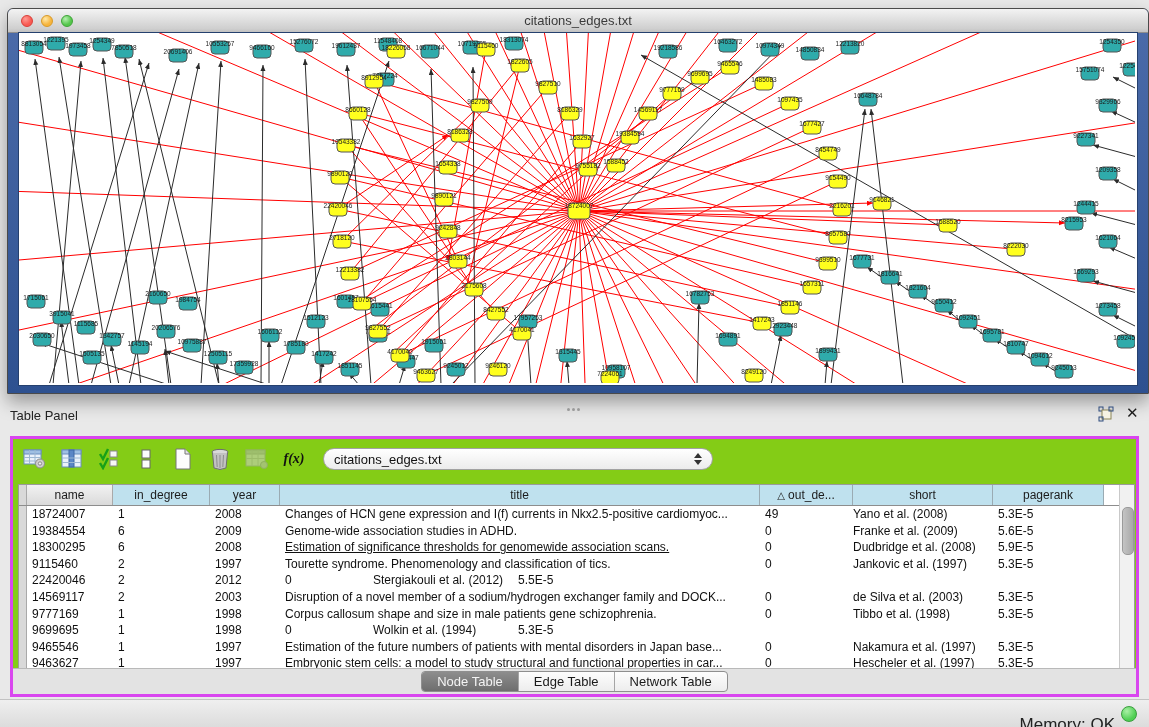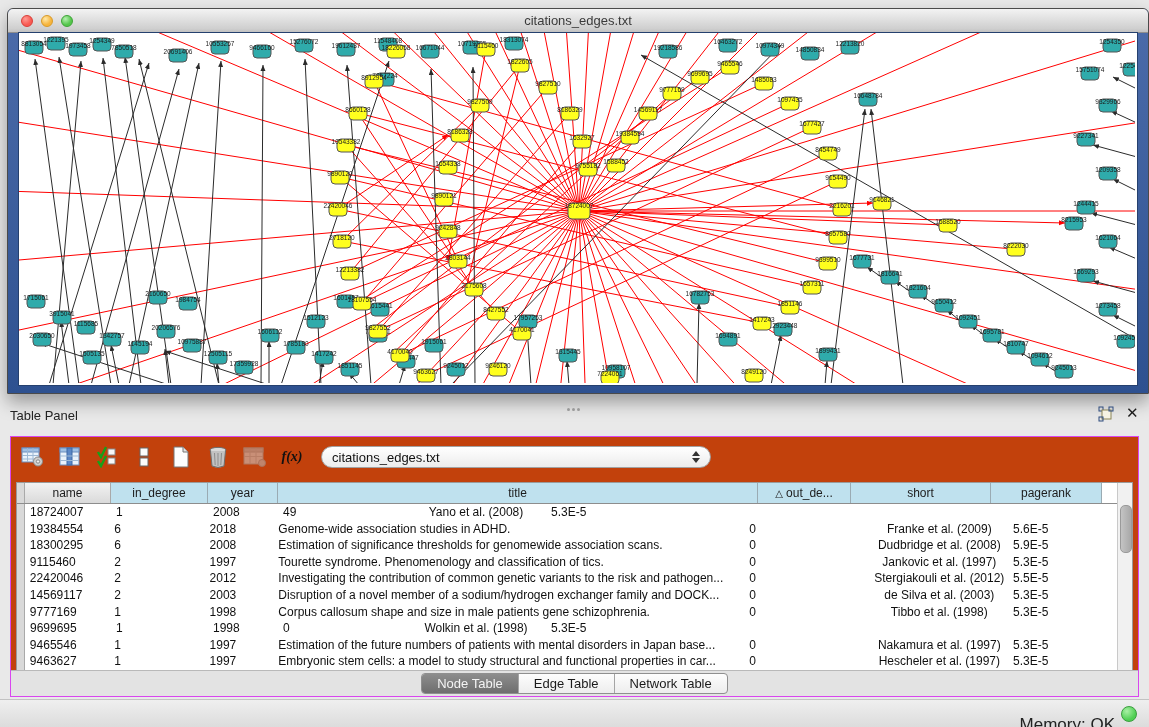--- a/index.html
+++ b/index.html
@@ -25,21 +25,21 @@
   
   .grip{position:absolute;left:566px;top:398px;width:16px;height:6px;cursor:row-resize;}
   .grip i{display:inline-block;width:3px;height:3px;border-radius:50%;background:#9a9a9a;margin:1px;}
   
   .tp-header{position:absolute;left:0;top:394px;width:915px;height:40px;}
   .tp-title{position:absolute;left:10px;top:14px;font-size:13px;color:#222;}
   .tp-float{position:absolute;left:1098px;top:12px;width:18px;height:16px;cursor:pointer;}
   .tp-close{position:absolute;left:1126px;top:10px;font-size:15px;font-weight:bold;
     color:#1b1b1b;cursor:pointer;font-family:"DejaVu Sans",sans-serif;}
   .tp-panel{position:absolute;left:10px;top:436px;width:1129px;height:261px;
-    background:#c2410c;border:1px solid #d946ef;box-sizing:border-box;}
+    background:#84cc16;border:3px solid #d946ef;box-sizing:border-box;}
   .tp-toolbar{position:absolute;left:0;top:0;right:0;height:40px;display:flex;align-items:center;}
   .tb-icon{width:30px;height:28px;display:flex;align-items:center;justify-content:center;
     margin-left:7px;cursor:pointer;}
   .tb-icon.disabled{opacity:.55;cursor:default;}
   .tb-fx{font-size:14px;font-style:italic;font-weight:bold;color:#111;
     font-family:"Liberation Serif","DejaVu Serif",serif;}
   .tb-select{margin-left:14px;width:390px;height:22px;border:1px solid #a2a2a2;border-radius:12px;
     background:linear-gradient(#ffffff,#ececec);display:flex;align-items:center;
     padding:0 10px;box-sizing:border-box;font-size:13px;color:#111;cursor:pointer;}
   .tb-select .lbl{flex:1;}
@@ -54,21 +54,21 @@
   .thead{display:flex;height:20px;border-bottom:1px solid #8d8d8d;}
   .th{font-size:12px;color:#1c1c1c;text-align:center;line-height:20px;
     border-right:1px solid #9aabb3;background:#bfe1ee;box-sizing:border-box;
     overflow:hidden;white-space:nowrap;cursor:pointer;}
   .th.gray{background:linear-gradient(#f2f2f2,#dadada);border-right:1px solid #a9a9a9;}
   .th .sort{font-size:10px;color:#222;font-family:"DejaVu Sans",sans-serif;}
   .gutter{width:8px;background:#d9d9d9;border-right:1px solid #a9a9a9;box-sizing:border-box;}
   .trow{display:flex;height:16.6px;cursor:default;}
   .td{font-size:12px;color:#101010;line-height:16.6px;white-space:nowrap;overflow:hidden;
     box-sizing:border-box;padding-left:5px;}
-  .td.center{text-align:center;padding-left:0;margin-left:35px;}
+  .td.center{padding-left:0;}
   .vscroll{position:absolute;right:0;top:0;width:15px;bottom:0;background:#f1f1f1;
     border-left:1px solid #c9c9c9;box-sizing:border-box;}
   .vthumb{position:absolute;left:2px;top:22px;width:10px;height:46px;border-radius:5px;
     background:linear-gradient(90deg,#c4c4c4,#a8a8a8);border:1px solid #9a9a9a;cursor:pointer;}
   
   .tabbar{position:absolute;left:0;right:0;bottom:0;height:25px;background:#e3e3e3;
     border-top:1px solid #b9b9b9;display:flex;align-items:center;justify-content:center;}
   .seg{display:flex;border:1px solid #8f8f8f;border-radius:4px;overflow:hidden;
     background:linear-gradient(#fdfdfd,#ededed);}
   .seg .tab{font-size:13px;color:#1a1a1a;padding:2px 15px;cursor:pointer;border-right:1px solid #a5a5a5;}
@@ -583,60 +583,60 @@
           <div class="th" style="width: 93px;"><span class="sort">△ </span>out_de...</div>
           <div class="th" style="width: 140px;">short</div>
           <div class="th" style="width: 111px;">pagerank</div>
         </div>
       <div id="tbody">
           <div class="trow">
             <div class="gutter"></div>
             <div class="td" style="width: 86px;">18724007</div>
             <div class="td" style="width: 97px;">1</div>
             <div class="td" style="width: 70px;">2008</div>
+            <div class="td" style="width: 480px;">Changes of HCN gene expression and I(f) currents in Nkx2.5-positive cardiomyoc...</div>
             <div class="td" style="width: 93px;">49</div>
             <div class="td center" style="width: 140px;">Yano et al. (2008)</div>
             <div class="td" style="width: 111px;">5.3E-5</div>
           </div>
           <div class="trow">
             <div class="gutter"></div>
             <div class="td" style="width: 86px;">19384554</div>
             <div class="td" style="width: 97px;">6</div>
-            <div class="td" style="width: 70px;">2018</div>
+            <div class="td" style="width: 70px;">2009</div>
             <div class="td" style="width: 480px;">Genome-wide association studies in ADHD.</div>
             <div class="td" style="width: 93px;">0</div>
             <div class="td center" style="width: 140px;">Franke et al. (2009)</div>
             <div class="td" style="width: 111px;">5.6E-5</div>
           </div>
           <div class="trow">
             <div class="gutter"></div>
             <div class="td" style="width: 86px;">18300295</div>
             <div class="td" style="width: 97px;">6</div>
             <div class="td" style="width: 70px;">2008</div>
-            <div class="td" style="width: 480px;">Estimation of significance thresholds for genomewide association scans.</div>
+            <div class="td" style="width: 480px; text-decoration: underline;">Estimation of significance thresholds for genomewide association scans.</div>
             <div class="td" style="width: 93px;">0</div>
             <div class="td center" style="width: 140px;">Dudbridge et al. (2008)</div>
             <div class="td" style="width: 111px;">5.9E-5</div>
           </div>
           <div class="trow">
             <div class="gutter"></div>
             <div class="td" style="width: 86px;">9115460</div>
             <div class="td" style="width: 97px;">2</div>
             <div class="td" style="width: 70px;">1997</div>
             <div class="td" style="width: 480px;">Tourette syndrome. Phenomenology and classification of tics.</div>
             <div class="td" style="width: 93px;">0</div>
             <div class="td center" style="width: 140px;">Jankovic et al. (1997)</div>
             <div class="td" style="width: 111px;">5.3E-5</div>
           </div>
           <div class="trow">
             <div class="gutter"></div>
             <div class="td" style="width: 86px;">22420046</div>
             <div class="td" style="width: 97px;">2</div>
             <div class="td" style="width: 70px;">2012</div>
-            <div class="td" style="width: 480px;">Investigating the contribution of common genetic variants to the risk and pathogen...</div>
             <div class="td" style="width: 93px;">0</div>
             <div class="td center" style="width: 140px;">Stergiakouli et al. (2012)</div>
             <div class="td" style="width: 111px;">5.5E-5</div>
           </div>
           <div class="trow">
             <div class="gutter"></div>
             <div class="td" style="width: 86px;">14569117</div>
             <div class="td" style="width: 97px;">2</div>
             <div class="td" style="width: 70px;">2003</div>
             <div class="td" style="width: 480px;">Disruption of a novel member of a sodium/hydrogen exchanger family and DOCK...</div>
@@ -653,21 +653,21 @@
             <div class="td" style="width: 93px;">0</div>
             <div class="td center" style="width: 140px;">Tibbo et al. (1998)</div>
             <div class="td" style="width: 111px;">5.3E-5</div>
           </div>
           <div class="trow">
             <div class="gutter"></div>
             <div class="td" style="width: 86px;">9699695</div>
             <div class="td" style="width: 97px;">1</div>
             <div class="td" style="width: 70px;">1998</div>
             <div class="td" style="width: 93px;">0</div>
-            <div class="td center" style="width: 140px;">Wolkin et al. (1998)</div>
+            <div class="td center" style="width: 140px;">Wolkin et al. (1994)</div>
             <div class="td" style="width: 111px;">5.3E-5</div>
           </div>
           <div class="trow">
             <div class="gutter"></div>
             <div class="td" style="width: 86px;">9465546</div>
             <div class="td" style="width: 97px;">1</div>
             <div class="td" style="width: 70px;">1997</div>
             <div class="td" style="width: 480px;">Estimation of the future numbers of patients with mental disorders in Japan base...</div>
             <div class="td" style="width: 93px;">0</div>
             <div class="td center" style="width: 140px;">Nakamura et al. (1997)</div>

